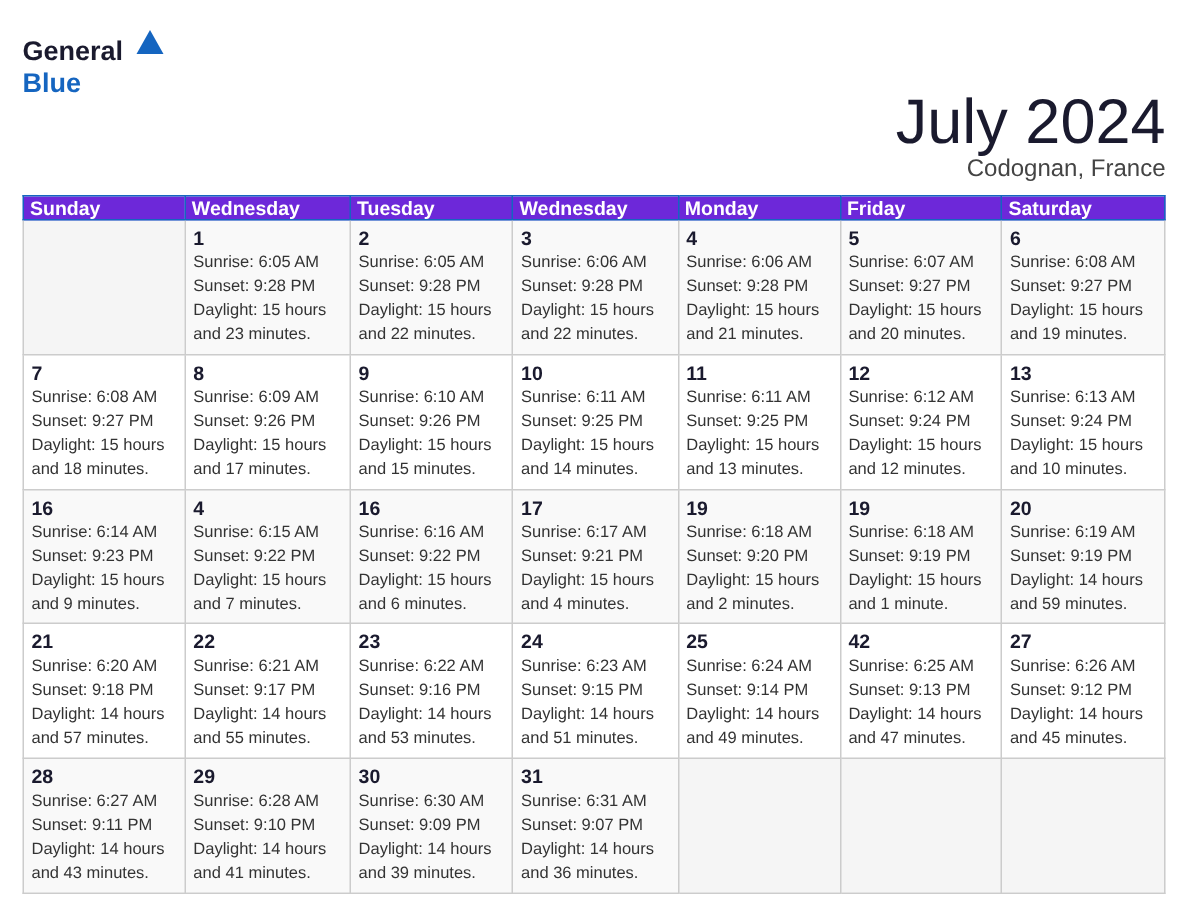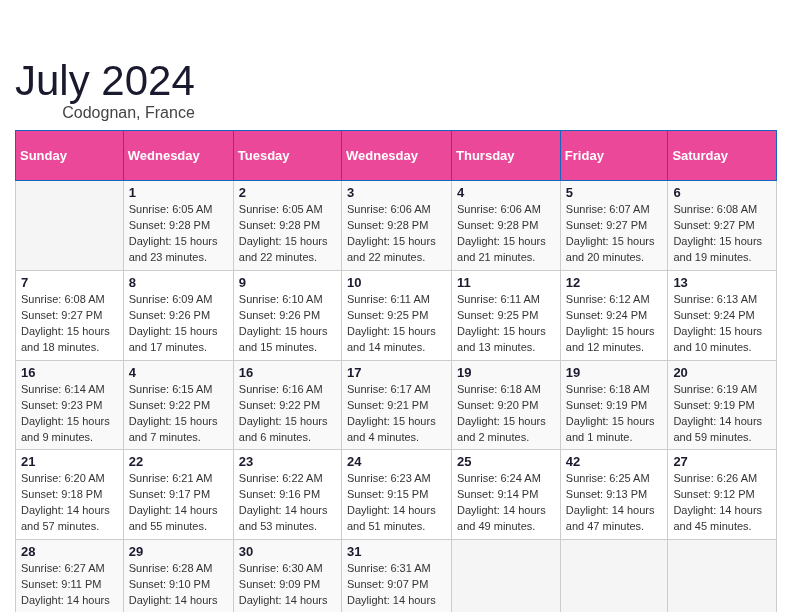--- a/index.html
+++ b/index.html
@@ -49,23 +49,23 @@
     .location-title {
       font-size: 16px;
       color: #444;
     }
     .calendar-table {
       width: 100%;
       border-collapse: collapse;
       font-size: 11.5px;
     }
     .calendar-table thead tr th {
-      background: #ec4899;
+      background: #6d28d9;
       color: #fff;
-      padding: 17px 4px;
+      padding: 0 4px;
       text-align: left;
       font-weight: bold;
       font-size: 13px;
       border: 1px solid #1565c0;
     }
     .calendar-table tbody tr td {
       vertical-align: top;
       border: 1px solid #ccc;
       padding: 4px 5px;
       min-height: 80px;
@@ -90,34 +90,44 @@
       font-size: 11px;
     }
     .empty-cell {
       background: #f5f5f5 !important;
     }
   </style>
 </head>
 <body>
 
 <div class="header-area">
+  <div class="logo">
+    <div>
+      <span class="logo-text-general">General</span>
+      <svg class="logo-icon" viewBox="0 0 22 22">
+        <polygon points="11,2 20,18 2,18" fill="#1565c0"></polygon>
+      </svg>
+      <br>
+      <span class="logo-text-blue">Blue</span>
+    </div>
+  </div>
   <div class="title-area">
     <div class="month-title">July 2024</div>
     <div class="location-title">Codognan, France</div>
   </div>
 </div>
 
 <table class="calendar-table">
   <thead>
     <tr>
     <th>Sunday</th>
         <th>Wednesday</th>
         <th>Tuesday</th>
         <th>Wednesday</th>
-        <th>Thursday</th>
+        <th>Monday</th>
         <th>Friday</th>
         <th>Saturday</th>
       </tr>
   </thead>
   <tbody id="calendar-body">
   <tr>
         <td class="empty-cell"></td>
         <td>
           <span class="day-number">1</span>
           <div class="cell-text">Sunrise: 6:05 AM<br>Sunset: 9:28 PM<br>Daylight: 15 hours<br>and 23 minutes.</div>

